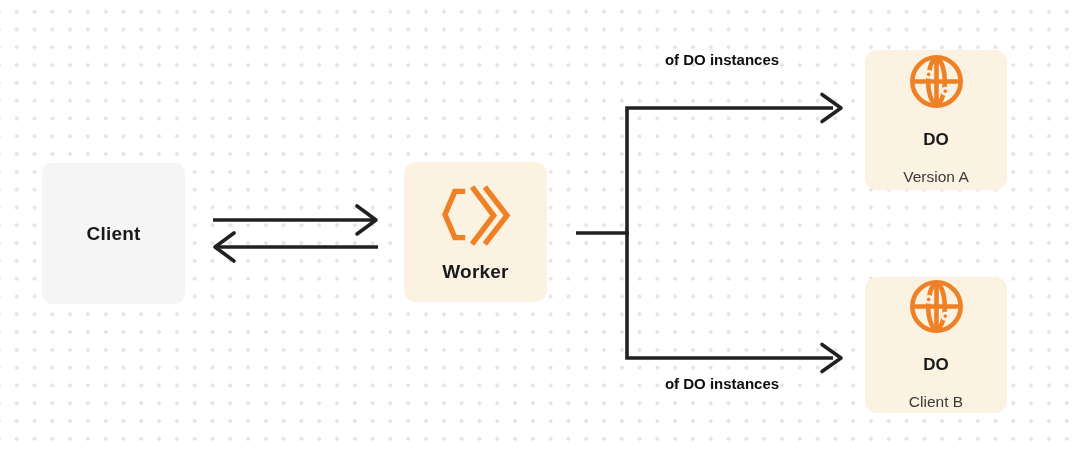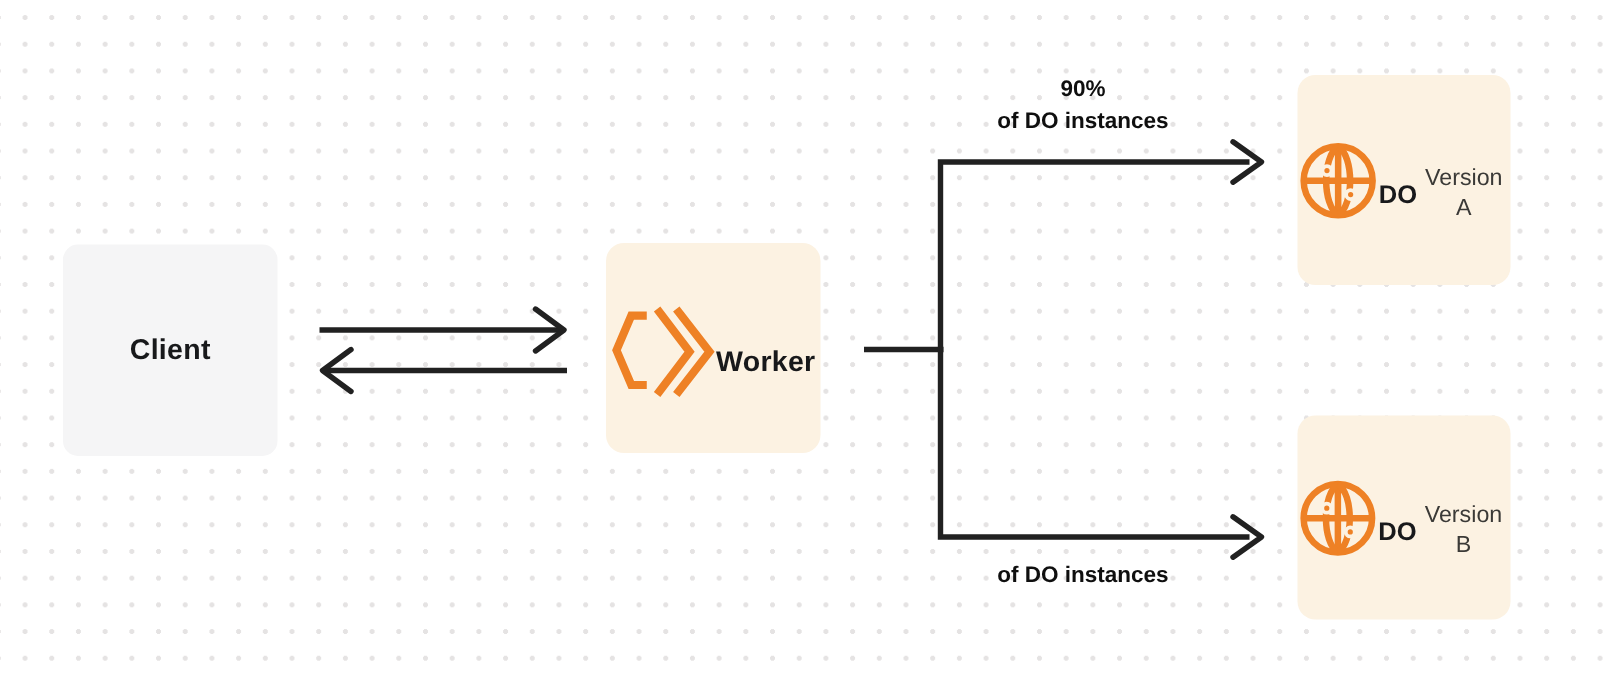--- a/index.html
+++ b/index.html
@@ -22,21 +22,21 @@
     background-size:17.8px 17.8px;
     background-position:7.8px 2.8px;
     font-family:"Liberation Sans", sans-serif;
   }
   .connectors{position:absolute;left:0;top:0;z-index:1;}
   .connectors path{stroke:var(--line-dark);stroke-width:3.6;fill:none;}
   .connectors path.shaft{stroke-linecap:butt;}
   .connectors path.head{stroke-linecap:round;stroke-linejoin:round;}
   .node{
     position:absolute;z-index:2;
-    display:flex;flex-direction:row;align-items:center;justify-content:center;
+    display:flex;flex-direction:column;align-items:center;justify-content:center;
     text-align:center;
   }
   .client-box{
     left:42px;top:163px;width:143px;height:141px;
     background:var(--box-gray);border-radius:10px;
   }
   .worker-box{
     left:404px;top:162px;width:143px;height:140px;
     background:var(--box-cream);border-radius:12px;
     padding-top:4px;
@@ -95,21 +95,20 @@
       <path d="M44 2 L66.5 31 L44 60"></path>
     </svg>
     <div class="node-label">Worker</div>
   </div>
 
   <div class="node client-box">
     <div class="node-label">Client</div>
   </div>
 
   <div class="branch-label branch-label-top">
-    <div>90%</div>
     <div>of DO instances</div>
   </div>
 
   <div class="branch-label branch-label-bottom">
     <div>of DO instances</div>
   </div>
 
   <div class="node do-box do-a-box">
     <svg class="logo-globe" width="57" height="57" viewBox="0 0 56 56">
       <circle class="stroke" cx="28" cy="28" r="23.75"></circle>
@@ -128,16 +127,16 @@
     <svg class="logo-globe" width="57" height="57" viewBox="0 0 56 56">
       <circle class="stroke" cx="28" cy="28" r="23.75"></circle>
       <path class="stroke" d="M4.5 28 H51.5"></path>
       <path class="stroke" d="M28 4.5 V51.5"></path>
       <path class="stroke" d="M28 4.5 C17 11 17 45 28 51.5"></path>
       <path class="stroke" d="M28 4.5 C39 11 39 45 28 51.5"></path>
       <circle class="dot" cx="20.3" cy="21" r="3.1"></circle>
       <circle class="dot" cx="36.6" cy="37.5" r="3.1"></circle>
     </svg>
     <div class="do-title">DO</div>
-    <div class="do-sub">Version B</div>
+    <div class="do-sub">Client B</div>
   </div>
 
 </div>
 
 </body></html>

